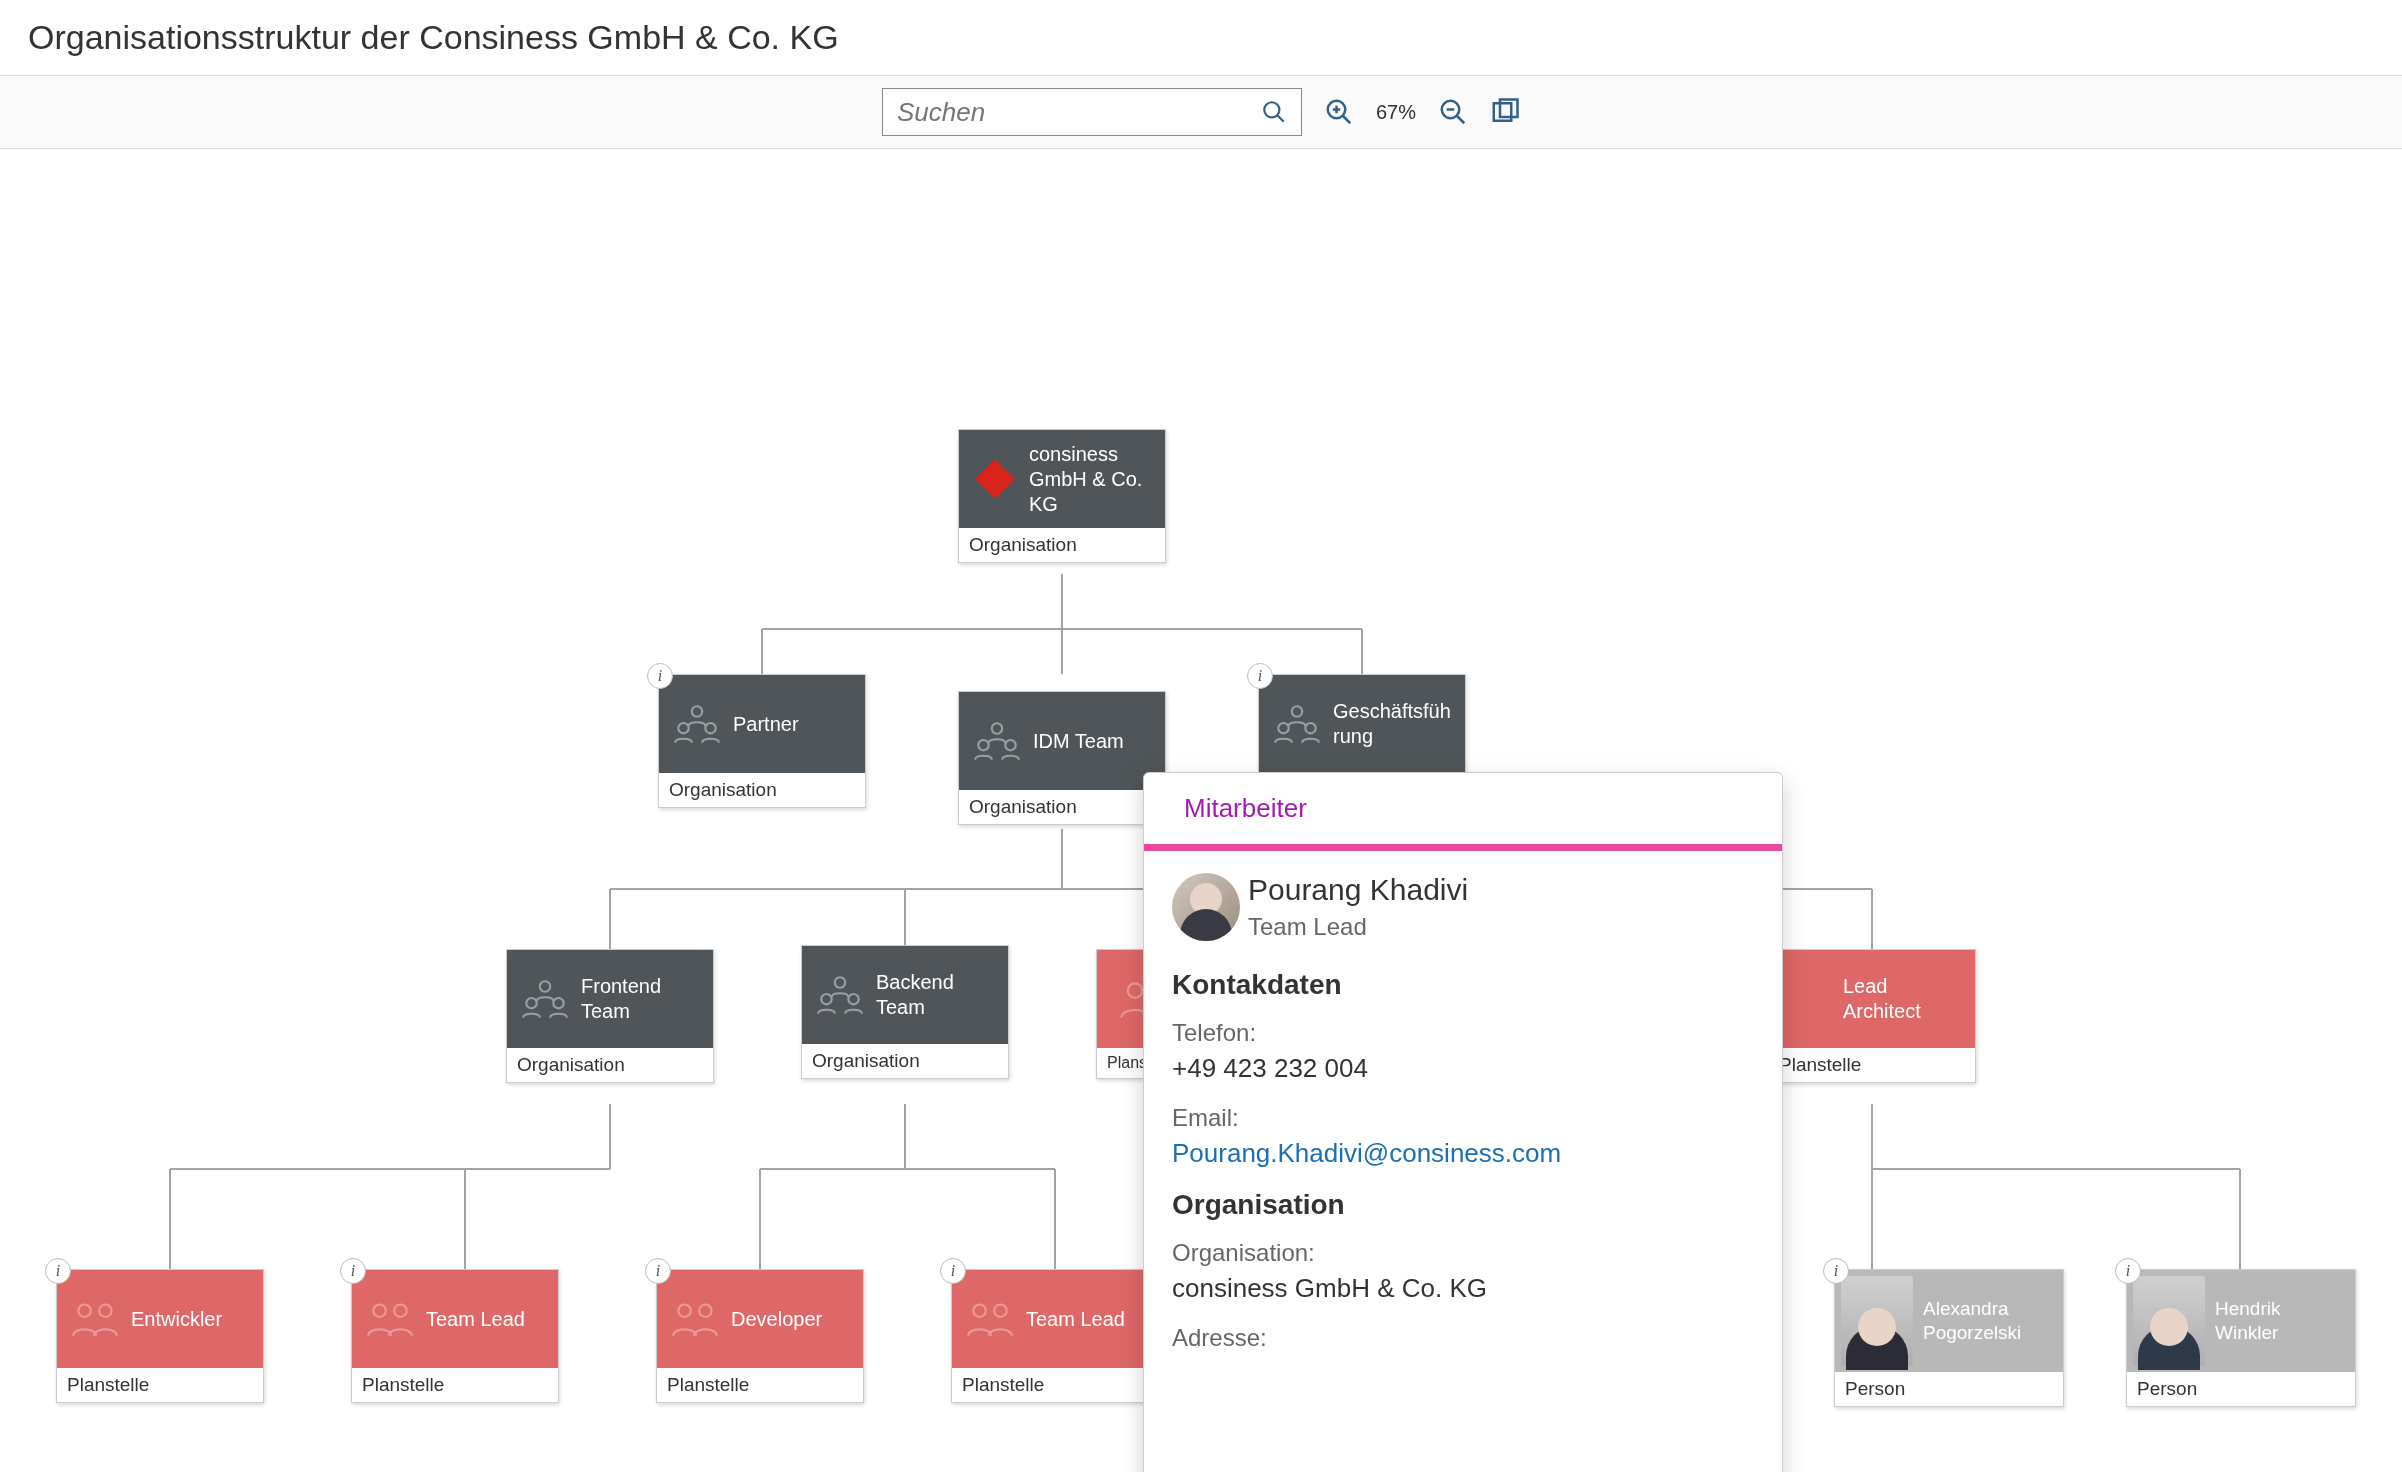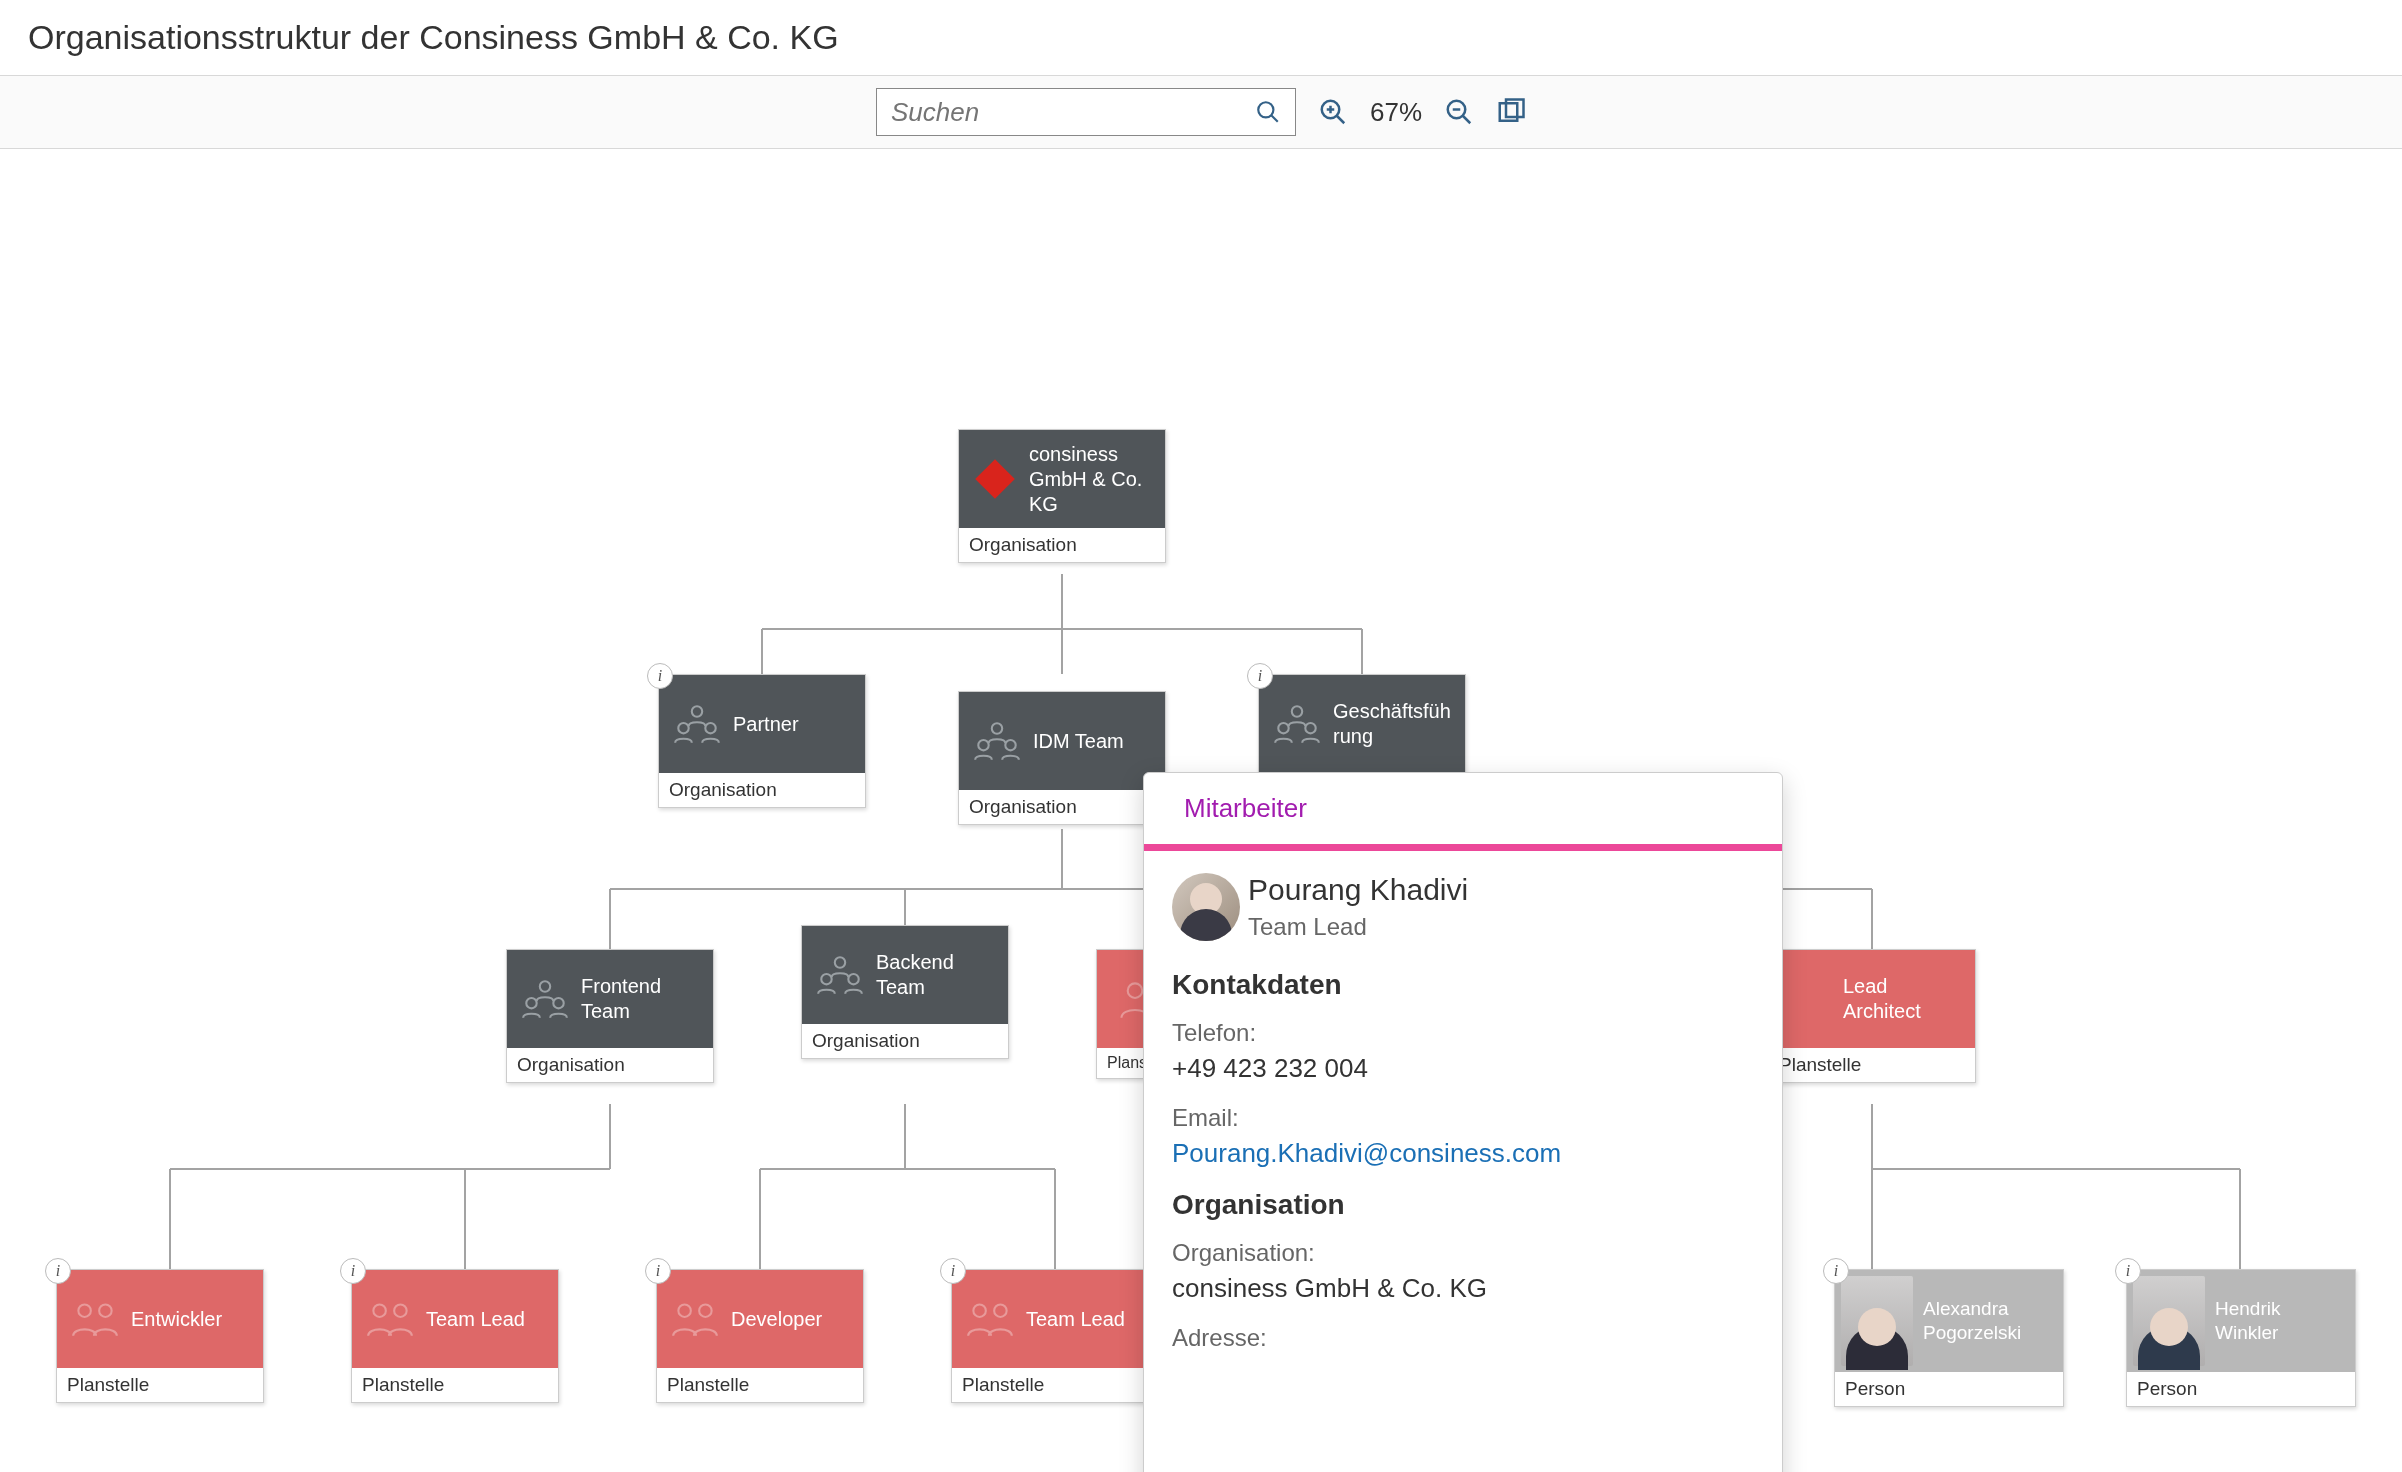--- a/index.html
+++ b/index.html
@@ -4,21 +4,21 @@
 <style>
 *{box-sizing:border-box;margin:0;padding:0}
 body{font-family:-apple-system,BlinkMacSystemFont,"Segoe UI",Arial,sans-serif;background:#fff;color:#333;width:2402px;height:1472px;overflow:hidden;position:relative;transform-origin:top left}
 .header{padding:18px 28px;border-bottom:1px solid #d8d8d8}
 .header h1{font-size:34px;font-weight:400;color:#333}
 .toolbar{display:flex;justify-content:center;align-items:center;padding:12px 28px;border-bottom:1px solid #d8d8d8;gap:22px;background:#fafafa}
 .search{display:flex;align-items:center;border:1px solid #888;background:#fff;height:48px;width:420px;padding:0 14px}
 .search input{flex:1;border:none;outline:none;font-size:26px;font-style:italic;color:#666;background:transparent}
 .search .sicon{width:26px;height:26px;stroke:#346187;fill:none;stroke-width:2}
 .tb-icon{width:30px;height:30px;stroke:#346187;fill:none;stroke-width:2;cursor:pointer}
-.zoom-label{font-size:26px;color:#333}
+.zoom-label{font-size:20px;color:#333}
 .canvas{position:relative;width:2370px;height:1310px}
 svg.lines{position:absolute;top:0;left:0;width:2402px;height:1310px;pointer-events:none}
 svg.lines line{stroke:#a3a3a3;stroke-width:2}
 .node{position:absolute;width:208px;background:#fff;border:1px solid #ccc;box-shadow:1px 2px 4px rgba(0,0,0,0.15)}
 .node .top{display:flex;align-items:center;padding:10px 12px;min-height:98px;gap:10px}
 .node .top.dark{background:#505559}
 .node .top.red{background:#de6868}
 .node .top.grey{background:#b8b8b8}
 .node .title{color:#fff;font-size:20px;line-height:1.25;flex:1;word-break:break-word}
 .node .sub{padding:6px 10px;font-size:19px;color:#333;background:#fff}
@@ -175,21 +175,21 @@
           <circle cx="12" cy="24" r="5"></circle>
           <path d="M4 38c0-5 16-5 16 0"></path>
           <circle cx="38" cy="24" r="5"></circle>
           <path d="M30 38c0-5 16-5 16 0"></path>
         </svg>
     <div class="title">Frontend Team</div>
   </div>
   <div class="sub">Organisation</div>
 </div>
 
-<div class="node" style="left:801px;top:776px">
+<div class="node" style="left:801px;top:796px">
   <div class="top dark">
     <svg class="org-icon" viewBox="0 0 50 40">
           <circle cx="25" cy="8" r="5"></circle>
           <path d="M17 22c0-5 16-5 16 0"></path>
           <circle cx="12" cy="24" r="5"></circle>
           <path d="M4 38c0-5 16-5 16 0"></path>
           <circle cx="38" cy="24" r="5"></circle>
           <path d="M30 38c0-5 16-5 16 0"></path>
         </svg>
     <div class="title">Backend Team</div>

